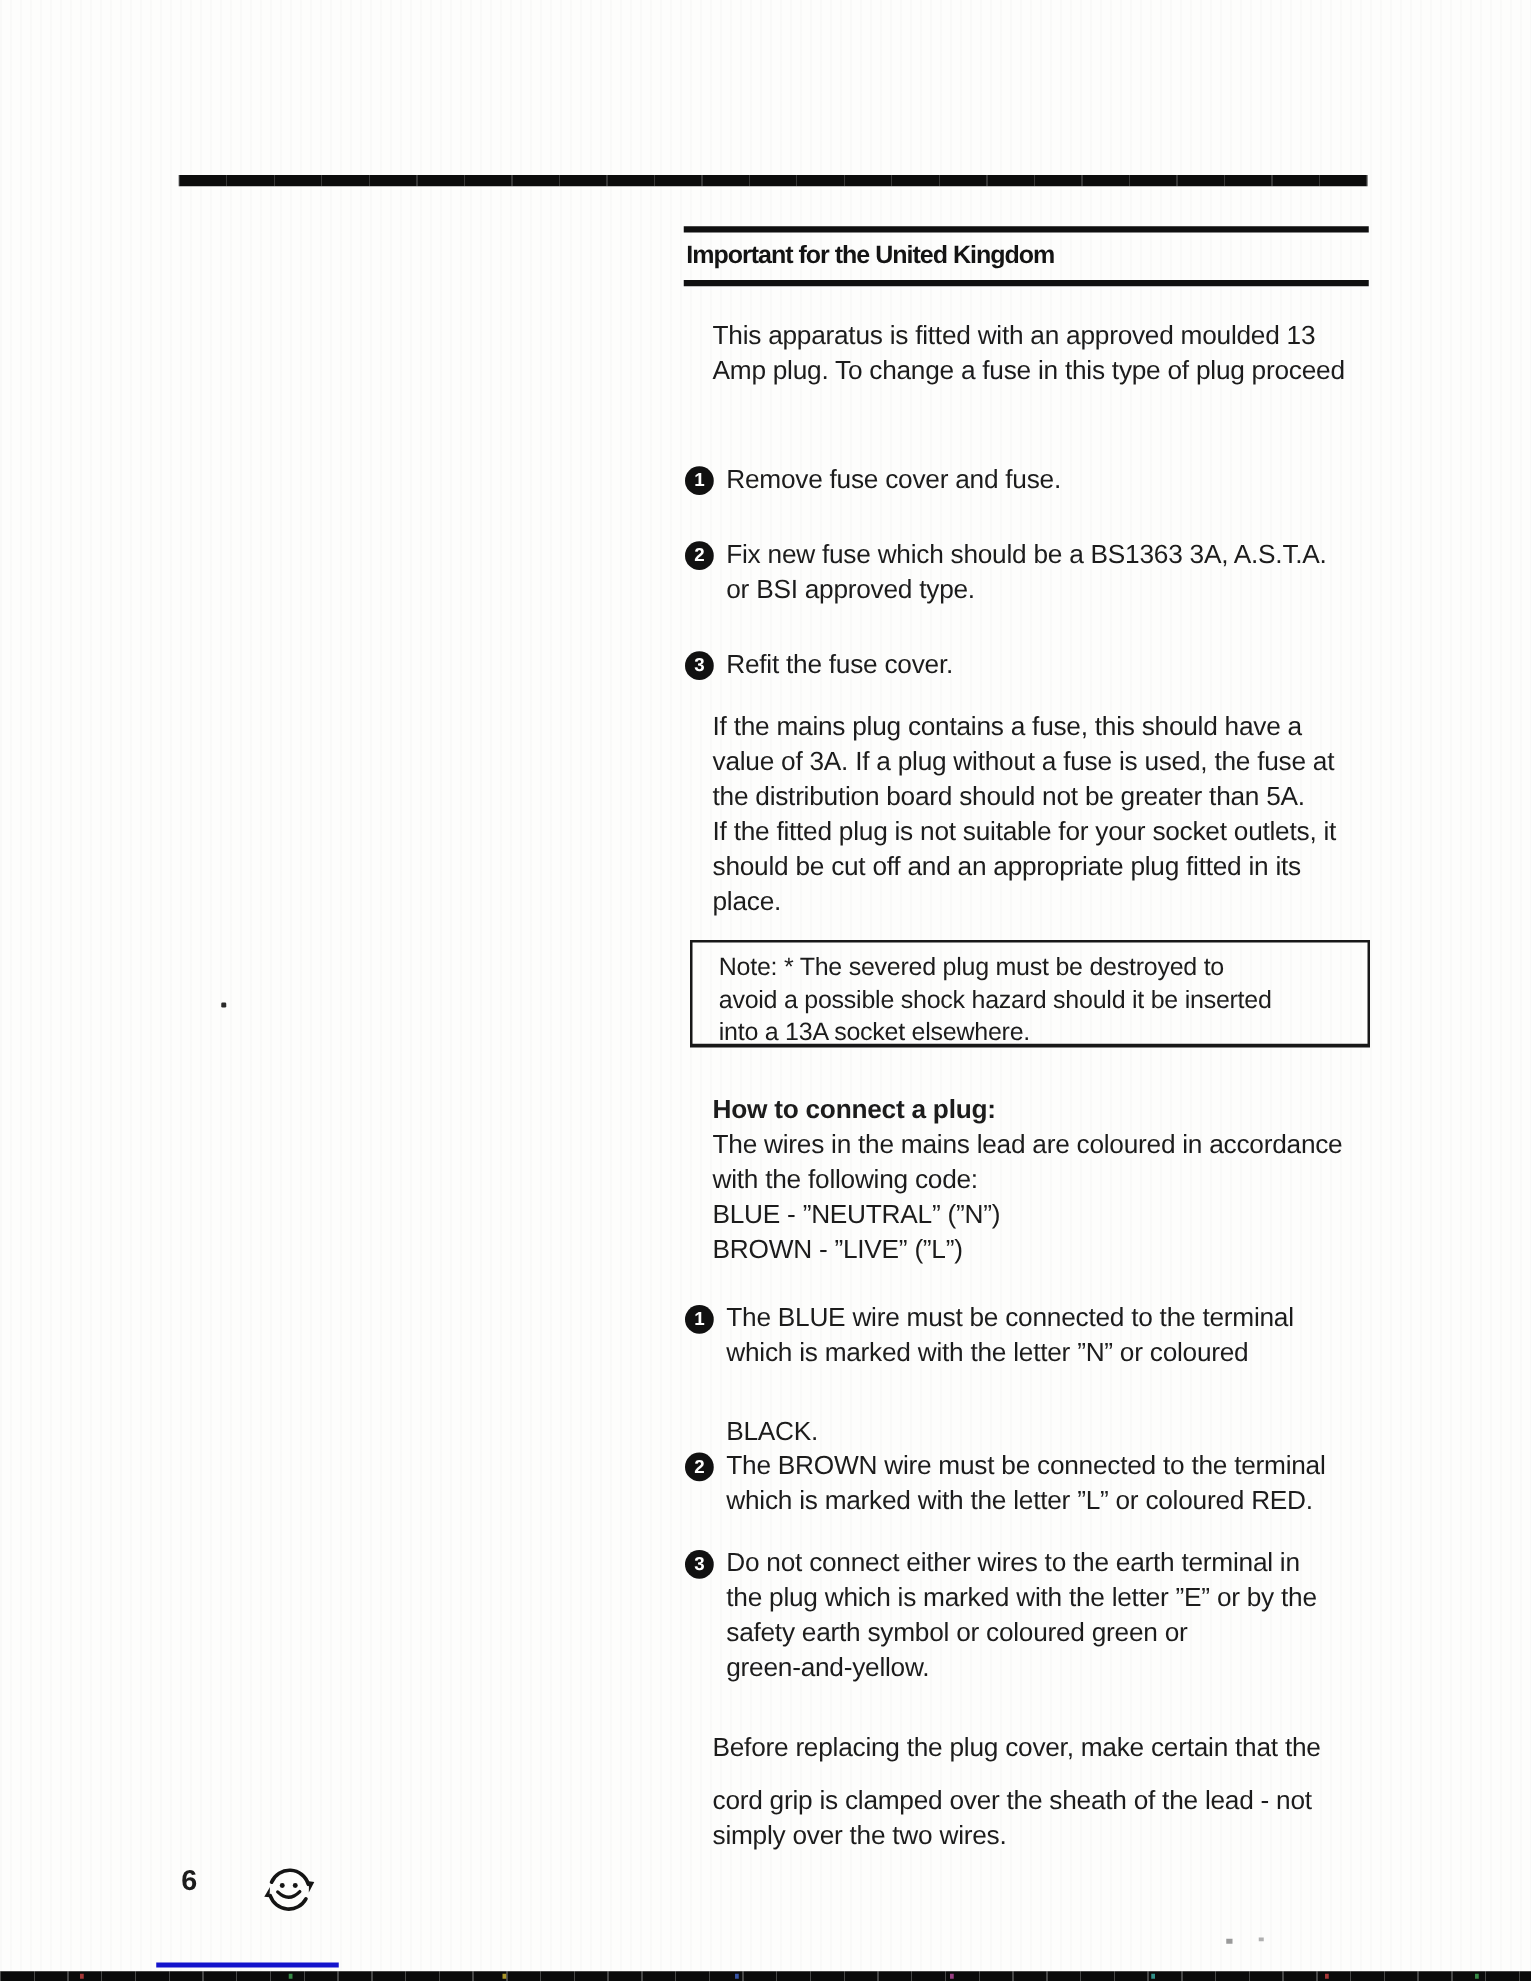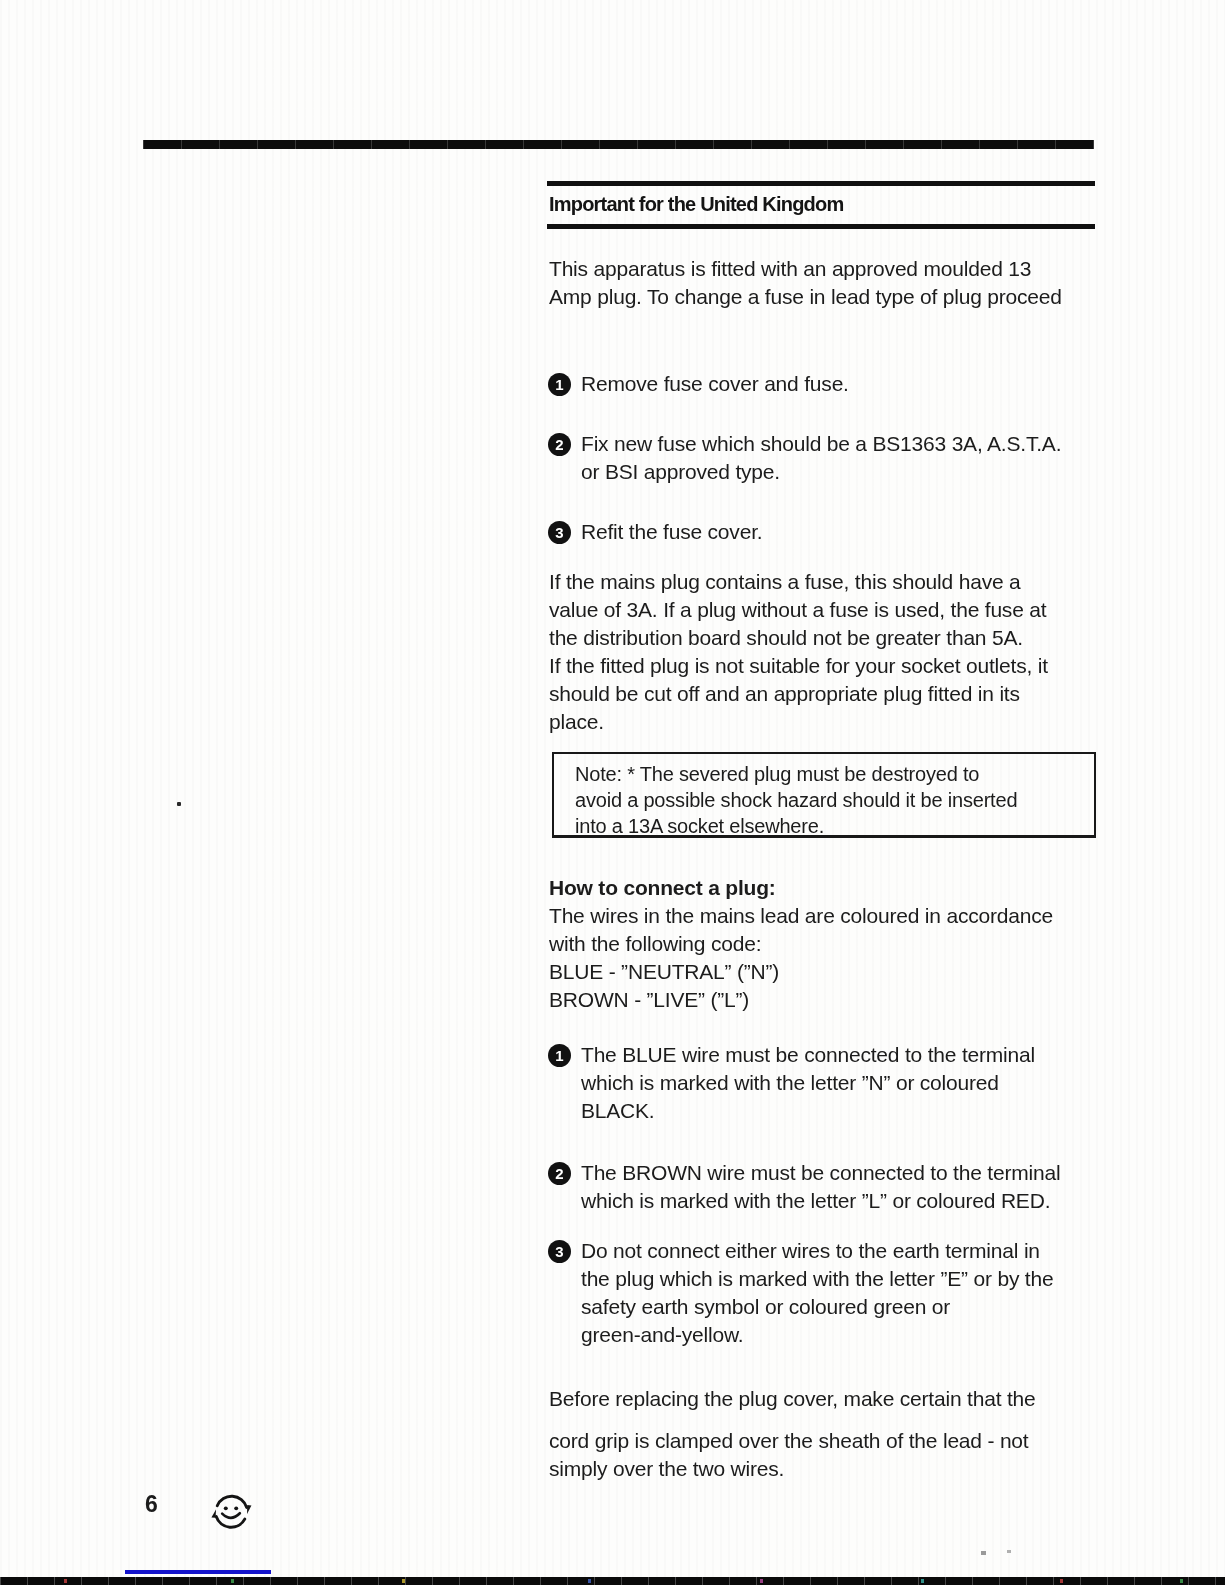--- a/index.html
+++ b/index.html
@@ -12,21 +12,21 @@
     position:absolute;left:143px;top:140px;width:951px;height:9px;background:#0c0c0c;
     background-image:repeating-linear-gradient(90deg,rgba(255,255,255,0.18) 0 1px,transparent 1px 38px);
   }
   .rule{position:absolute;left:547px;width:548px;height:5px;background:#101010;}
   .rule-above{top:181px;}
   .rule-below{top:224px;}
   .title{
     position:absolute;left:549px;top:187px;margin:0;
     font-size:20px;font-weight:bold;letter-spacing:-0.8px;line-height:34px;white-space:nowrap;color:#141414;
   }
-  .para{position:absolute;left:549px;}
+  .para{position:absolute;left:570px;}
   .line{font-size:21px;height:28px;line-height:28px;letter-spacing:-0.2px;white-space:nowrap;}
   .bold{font-weight:bold;}
   .list-item{position:absolute;left:548px;display:flex;gap:10px;align-items:flex-start;}
   .bullet{
     flex:0 0 auto;width:23px;height:23px;border-radius:50%;background:#111;color:#fff;
     font-size:15px;font-weight:bold;display:flex;align-items:center;justify-content:center;margin-top:3px;
   }
   .note-box{
     position:absolute;left:552px;top:752px;width:544px;height:86px;box-sizing:border-box;
     border:2px solid #181818;border-bottom-width:3px;padding:7px 16px 0 21px;background:transparent;
@@ -51,21 +51,21 @@
 <div class="page" style="color: rgb(28, 28, 28);">
 
   <div class="top-bar"></div>
 
   <div class="rule rule-above"></div>
   <h1 class="title">Important for the United Kingdom</h1>
   <div class="rule rule-below"></div>
 
   <div class="para" style="top:255px">
     <div class="line" style="color: rgb(28, 28, 28);">This apparatus is fitted with an approved moulded 13</div>
-    <div class="line" style="color: rgb(28, 28, 28);">Amp plug. To change a fuse in lead type of plug proceed</div>
+    <div class="line" style="color: rgb(28, 28, 28);">Amp plug. To change a fuse in this type of plug proceed</div>
   </div>
 
   <div class="list-item" style="top:370px">
     <span class="bullet">1</span>
     <div>
       <div class="line" style="color: rgb(28, 28, 28);">Remove fuse cover and fuse.</div>
     </div>
   </div>
 
   <div class="list-item" style="top:430px">
@@ -106,21 +106,21 @@
     <div class="line" style="color: rgb(28, 28, 28);">with the following code:</div>
     <div class="line" style="color: rgb(28, 28, 28);">BLUE - ”NEUTRAL” (”N”)</div>
     <div class="line" style="color: rgb(28, 28, 28);">BROWN - ”LIVE” (”L”)</div>
   </div>
 
   <div class="list-item" style="top:1041px">
     <span class="bullet">1</span>
     <div>
       <div class="line" style="color: rgb(28, 28, 28);">The BLUE wire must be connected to the terminal</div>
       <div class="line" style="color: rgb(28, 28, 28);">which is marked with the letter ”N” or coloured</div>
-      <div class="line" style="color: rgb(28, 28, 28);">BLACK.</div>
+      <div class="line" style="color: rgb(28, 28, 28); margin-top: 35px;">BLACK.</div>
     </div>
   </div>
 
   <div class="list-item" style="top:1159px">
     <span class="bullet">2</span>
     <div>
       <div class="line" style="color: rgb(28, 28, 28);">The BROWN wire must be connected to the terminal</div>
       <div class="line" style="color: rgb(28, 28, 28);">which is marked with the letter ”L” or coloured RED.</div>
     </div>
   </div>

